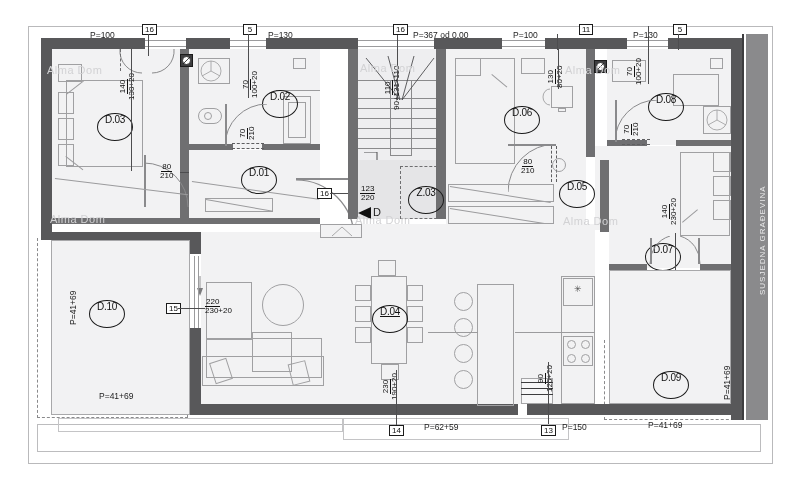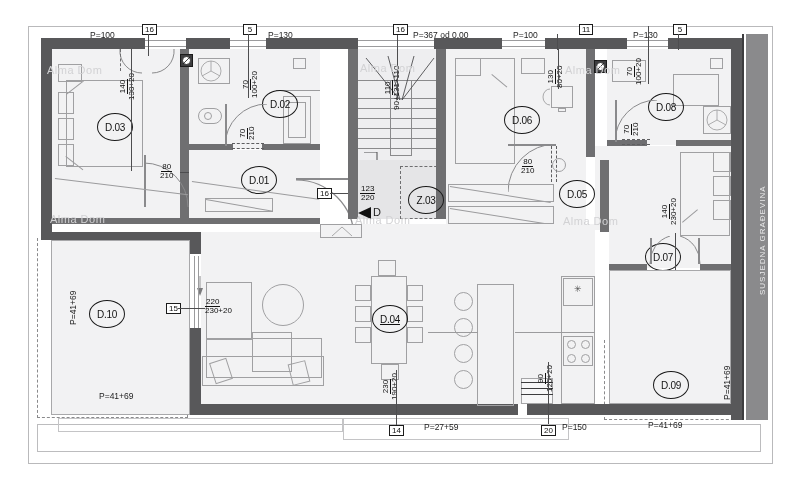--- a/index.html
+++ b/index.html
@@ -18,21 +18,21 @@
   .furn{position:absolute;border:1px solid #a0a0a2;box-sizing:border-box;background:transparent;}
   .furn-f{position:absolute;border:1px solid #a5a5a7;box-sizing:border-box;background:#f7f7f8;}
   .circ{position:absolute;border:1px solid #a0a0a2;border-radius:50%;box-sizing:border-box;}
   .dash-out{position:absolute;border:1px dashed #7b7b7d;box-sizing:border-box;}
   .lead{position:absolute;width:1px;background:#4d4d4f;}
   .leadh{position:absolute;height:1px;background:#4d4d4f;}
 
   
   .tag{
     position:absolute;width:34px;height:26px;border:1.6px solid #1b1b1b;
-    border-radius:50%;display:flex;align-items:center;justify-content:center;
+    border-radius:50%;display:flex;justify-content:center;
     font-size:10px;color:#111;background:transparent;letter-spacing:-0.3px;
   }
   
   .mark{
     position:absolute;border:1px solid #1b1b1b;background:#fff;
     font-size:8px;line-height:9px;padding:0 2px;color:#111;
     min-width:8px;text-align:center;font-family:"Liberation Sans",sans-serif;
   }
   .plabel{position:absolute;font-size:8.5px;color:#1d1d1d;white-space:nowrap;}
   .plabel-v{position:absolute;font-size:8.5px;color:#1d1d1d;white-space:nowrap;
@@ -445,23 +445,23 @@
 
   <div class="furn-f" style="left:521px;top:378px;width:32px;height:26px;"></div>
   <div class="thinline" style="left:521px;top:382px;width:32px;height:1px;background:#3d3d3f;"></div>
   <div class="thinline" style="left:521px;top:388px;width:32px;height:1px;background:#3d3d3f;"></div>
   <div class="thinline" style="left:521px;top:394px;width:32px;height:1px;background:#3d3d3f;"></div>
   <div class="frac-v" style="left:536px;top:392px;">
     <span class="top">90</span><br>
     <span>120+20</span>
   </div>
   <div class="lead" style="left:548px;top:362px;height:62px;"></div>
-  <div class="mark" style="left:541px;top:425px;">20</div>
-
-  <div class="plabel" style="left:424px;top:422px;">P=27+59</div>
+  <div class="mark" style="left:541px;top:425px;">13</div>
+
+  <div class="plabel" style="left:424px;top:422px;">P=62+59</div>
   <div class="plabel" style="left:562px;top:422px;">P=150</div>
 
   <div class="plabel" style="left:90px;top:30px;">P=100</div>
   <div class="mark" style="left:142px;top:24px;">16</div>
   <div class="lead" style="left:148px;top:34px;height:22px;"></div>
   <div class="mark" style="left:243px;top:24px;">5</div>
   <div class="lead" style="left:248px;top:34px;height:16px;"></div>
   <div class="plabel" style="left:268px;top:30px;">P=130</div>
 
   <div class="mark" style="left:393px;top:24px;">16</div>

